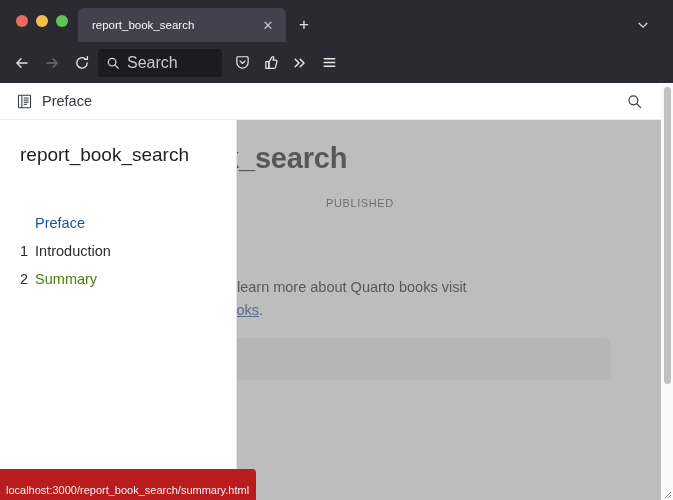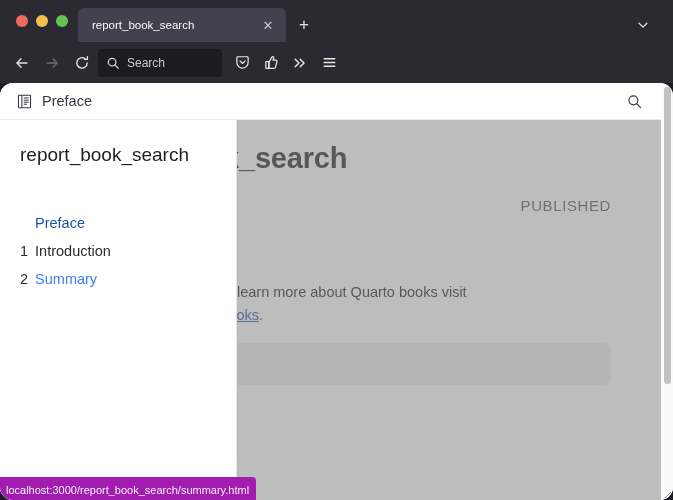--- a/index.html
+++ b/index.html
@@ -117,32 +117,31 @@
   .searchbar {
     width: 124px;
     height: 28px;
     background: #1c1b22;
     border-radius: 4px;
     display: flex; align-items: center;
     padding: 0 8px;
     gap: 7px;
     flex: none;
   }
-  .searchbar .ph { color: #c9c9d2; font-size: 12px; }
+  .searchbar .ph { color: #c9c9d2; font-size: 16px; }
 
   .nav-right { display: flex; align-items: center; gap: 1px; margin-left: 4px; }
 
   
   .viewport {
     position: absolute;
     left: 0; top: 83px;
     width: 673px; height: 417px;
     background: #ffffff;
     overflow: hidden;
-    border-radius: 13px;
   }
 
   
   .page-navbar {
     position: absolute;
     left: 0; top: 0;
     width: 661px; height: 37px;
     background: #ffffff;
     border-bottom: 1px solid #e9ecef;
     display: flex; align-items: center;
@@ -177,25 +176,24 @@
     font-weight: 700;
     color: #2b2b2b;
     letter-spacing: -0.2px;
     line-height: 1.15;
   }
   .meta-block {
     margin-top: 22px;
     margin-left: 254px;
   }
   .meta-label {
-    font-size: 15px;
+    font-size: 11px;
     letter-spacing: 0.6px;
     color: #5d5d5d;
     text-transform: uppercase;
-    text-align: right;
   }
   .meta-value {
     font-size: 14px;
     color: #2b2b2b;
     margin-top: 4px;
   }
   .body-para {
     margin-top: 67px;
     font-size: 14.5px;
     color: #2b2b2b;
@@ -239,21 +237,21 @@
   .toc li {
     font-size: 14.5px;
     line-height: 1.95;
     color: #2b2b2b;
     display: flex;
     gap: 7px;
   }
   .toc .num { color: #2b2b2b; min-width: 8px; }
   .toc .lbl { color: #2b2b2b; }
   .toc .lbl.active { color: #1a55a5; }
-  .toc .lbl.hover  { color: #3b82f6; }
+  .toc .lbl.hover  { color: #4d7c0f; }
 
   
   .pg-scrollbar {
     position: absolute;
     right: 0; top: 0;
     width: 12px; height: 417px;
     background: #fafafa;
     z-index: 40;
   }
   .pg-thumb {
@@ -267,24 +265,24 @@
     position: absolute;
     right: 1px; bottom: 1px;
     width: 10px; height: 10px;
     z-index: 50;
   }
 
   
   .status-bar {
     position: absolute;
     left: 0; bottom: 0;
-    background: #a21caf;
+    background: #b91c1c;
     color: #f2f2f5;
     font-size: 11px;
-    padding: 7px 7px 4px 6px;
+    padding: 15px 7px 4px 6px;
     border-top-right-radius: 4px;
     white-space: nowrap;
     z-index: 60;
   }
 
   svg { display: block; }
 </style>
 </head>
 <body>
 

